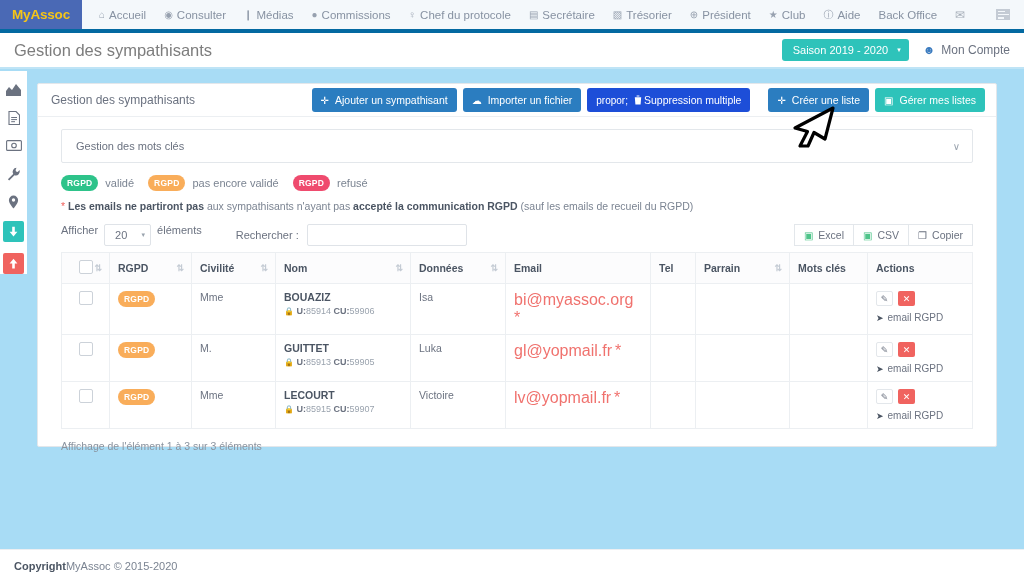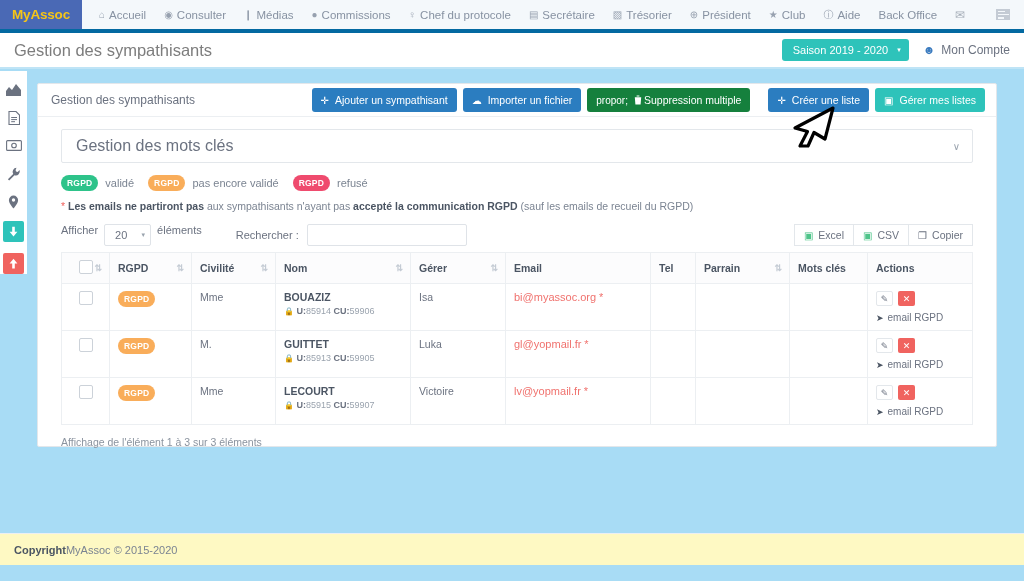--- a/index.html
+++ b/index.html
@@ -112,33 +112,33 @@
   .btn-row { margin-left: auto; display: flex; align-items: center; gap: 6px; }
   .btn {
     display: flex; align-items: center; gap: 6px;
     color: #fff; font-size: 10.5px;
     border-radius: 3px; padding: 6px 9px;
     cursor: pointer; white-space: nowrap; border: none;
     font-family: "Liberation Sans", sans-serif;
   }
   .btn-blue { background: #2b7dc0; }
   .btn-blue2 { background: #2b7dc0; }
-  .btn-red { background: #15803d; }
+  .btn-red { background: #1d4ed8; }
   .btn-teal { background: #2ec3ba; }
   .btn-ico { font-size: 10px; }
   .btn-gap { margin-left: 12px; }
 
   
   .kw-wrap { padding: 12px 23px 0 23px; }
   .kw-panel {
     border: 1px solid #e3e7eb; border-radius: 2px;
     height: 34px; display:flex; align-items:center;
     padding: 0 12px 0 14px; cursor: pointer;
   }
-  .kw-title { font-size: 16px; color: #6b7280; }
+  .kw-title { font-size: 11px; color: #6b7280; }
   .kw-caret { margin-left: auto; color: #9aa3ae; font-size: 10px; }
 
   
   .legend { padding: 12px 0 0 23px; display: flex; align-items: center; gap: 7px; flex-wrap: wrap;}
   .badge {
     color: #fff; font-size: 8.5px; font-weight: bold;
     padding: 3px 6px; border-radius: 9px; letter-spacing: .2px;
     display: inline-block;
   }
   .b-green { background: #2ec38a; }
@@ -196,43 +196,43 @@
   }
   .chk {
     width: 14px; height: 14px; border: 1px solid #ccd2d9; border-radius: 2px;
     background: #fff; display: inline-block; cursor: pointer;
   }
   .td-chk { text-align: center; width: 48px; }
   .nom-main { font-weight: bold; color: #4b5563; font-size: 10.5px; }
   .nom-sub { font-size: 9px; color: #9aa3ae; margin-top: 3px; }
   .nom-sub b { color: #6b7280; }
   .lock-ico { font-size: 8px; color: #6b7280; }
-  .email-link { color: #f0726e; font-size: 11px; }
+  .email-link { color: #f0726e; font-size: 16px; }
   .act-row { display: flex; align-items: center; gap: 5px; }
   .act-edit {
     width: 17px; height: 15px; border: 1px solid #e3e7eb; border-radius: 2px;
     display:flex; align-items:center; justify-content:center;
     font-size: 9px; color: #6b7280; background:#fff; cursor: pointer;
   }
   .act-del {
     width: 17px; height: 15px; background: #f0635f; border-radius: 2px;
     display:flex; align-items:center; justify-content:center;
     font-size: 9px; color: #fff; cursor: pointer;
   }
   .act-mail {
     display:flex; align-items:center; gap:4px; margin-top: 6px;
     font-size: 10px; color: #6b7280; cursor: pointer;
   }
   .plane { color: #4b5563; font-size: 9px; }
   .tbl-footer { padding: 11px 23px 0 23px; font-size: 10.5px; color: #8a939f; }
 
   
   .footer {
-    position: absolute; left: 0; bottom: 16px; width: 1024px; height: 32px;
-    background: #fef9c3; display: flex; align-items: center; padding-left: 14px;
+    position: absolute; left: 0; bottom: 0; width: 1024px; height: 32px;
+    background: #ffffff; display: flex; align-items: center; padding-left: 14px;
     font-size: 11px; color: #7b8492; border-top: 1px solid #eceff2;
   }
   .footer b { color: #4b5563; }
 
   
   .cursor { position: absolute; left: 789px; top: 106px; z-index: 50; pointer-events: none; }
 </style>
 </head>
 <body>
 
@@ -444,21 +444,21 @@
             </th>
             <th style="width:84px">
               <span>Civilité</span>
               <span class="sort-ico">⇅</span>
             </th>
             <th style="width:135px">
               <span>Nom</span>
               <span class="sort-ico">⇅</span>
             </th>
             <th style="width:95px">
-              <span>Gérer</span>
+              <span>Données</span>
               <span class="sort-ico">⇅</span>
             </th>
             <th style="width:145px">
               <span>Email</span>
             </th>
             <th style="width:45px">
               <span>Tel</span>
             </th>
             <th style="width:94px">
               <span>Parrain</span>

